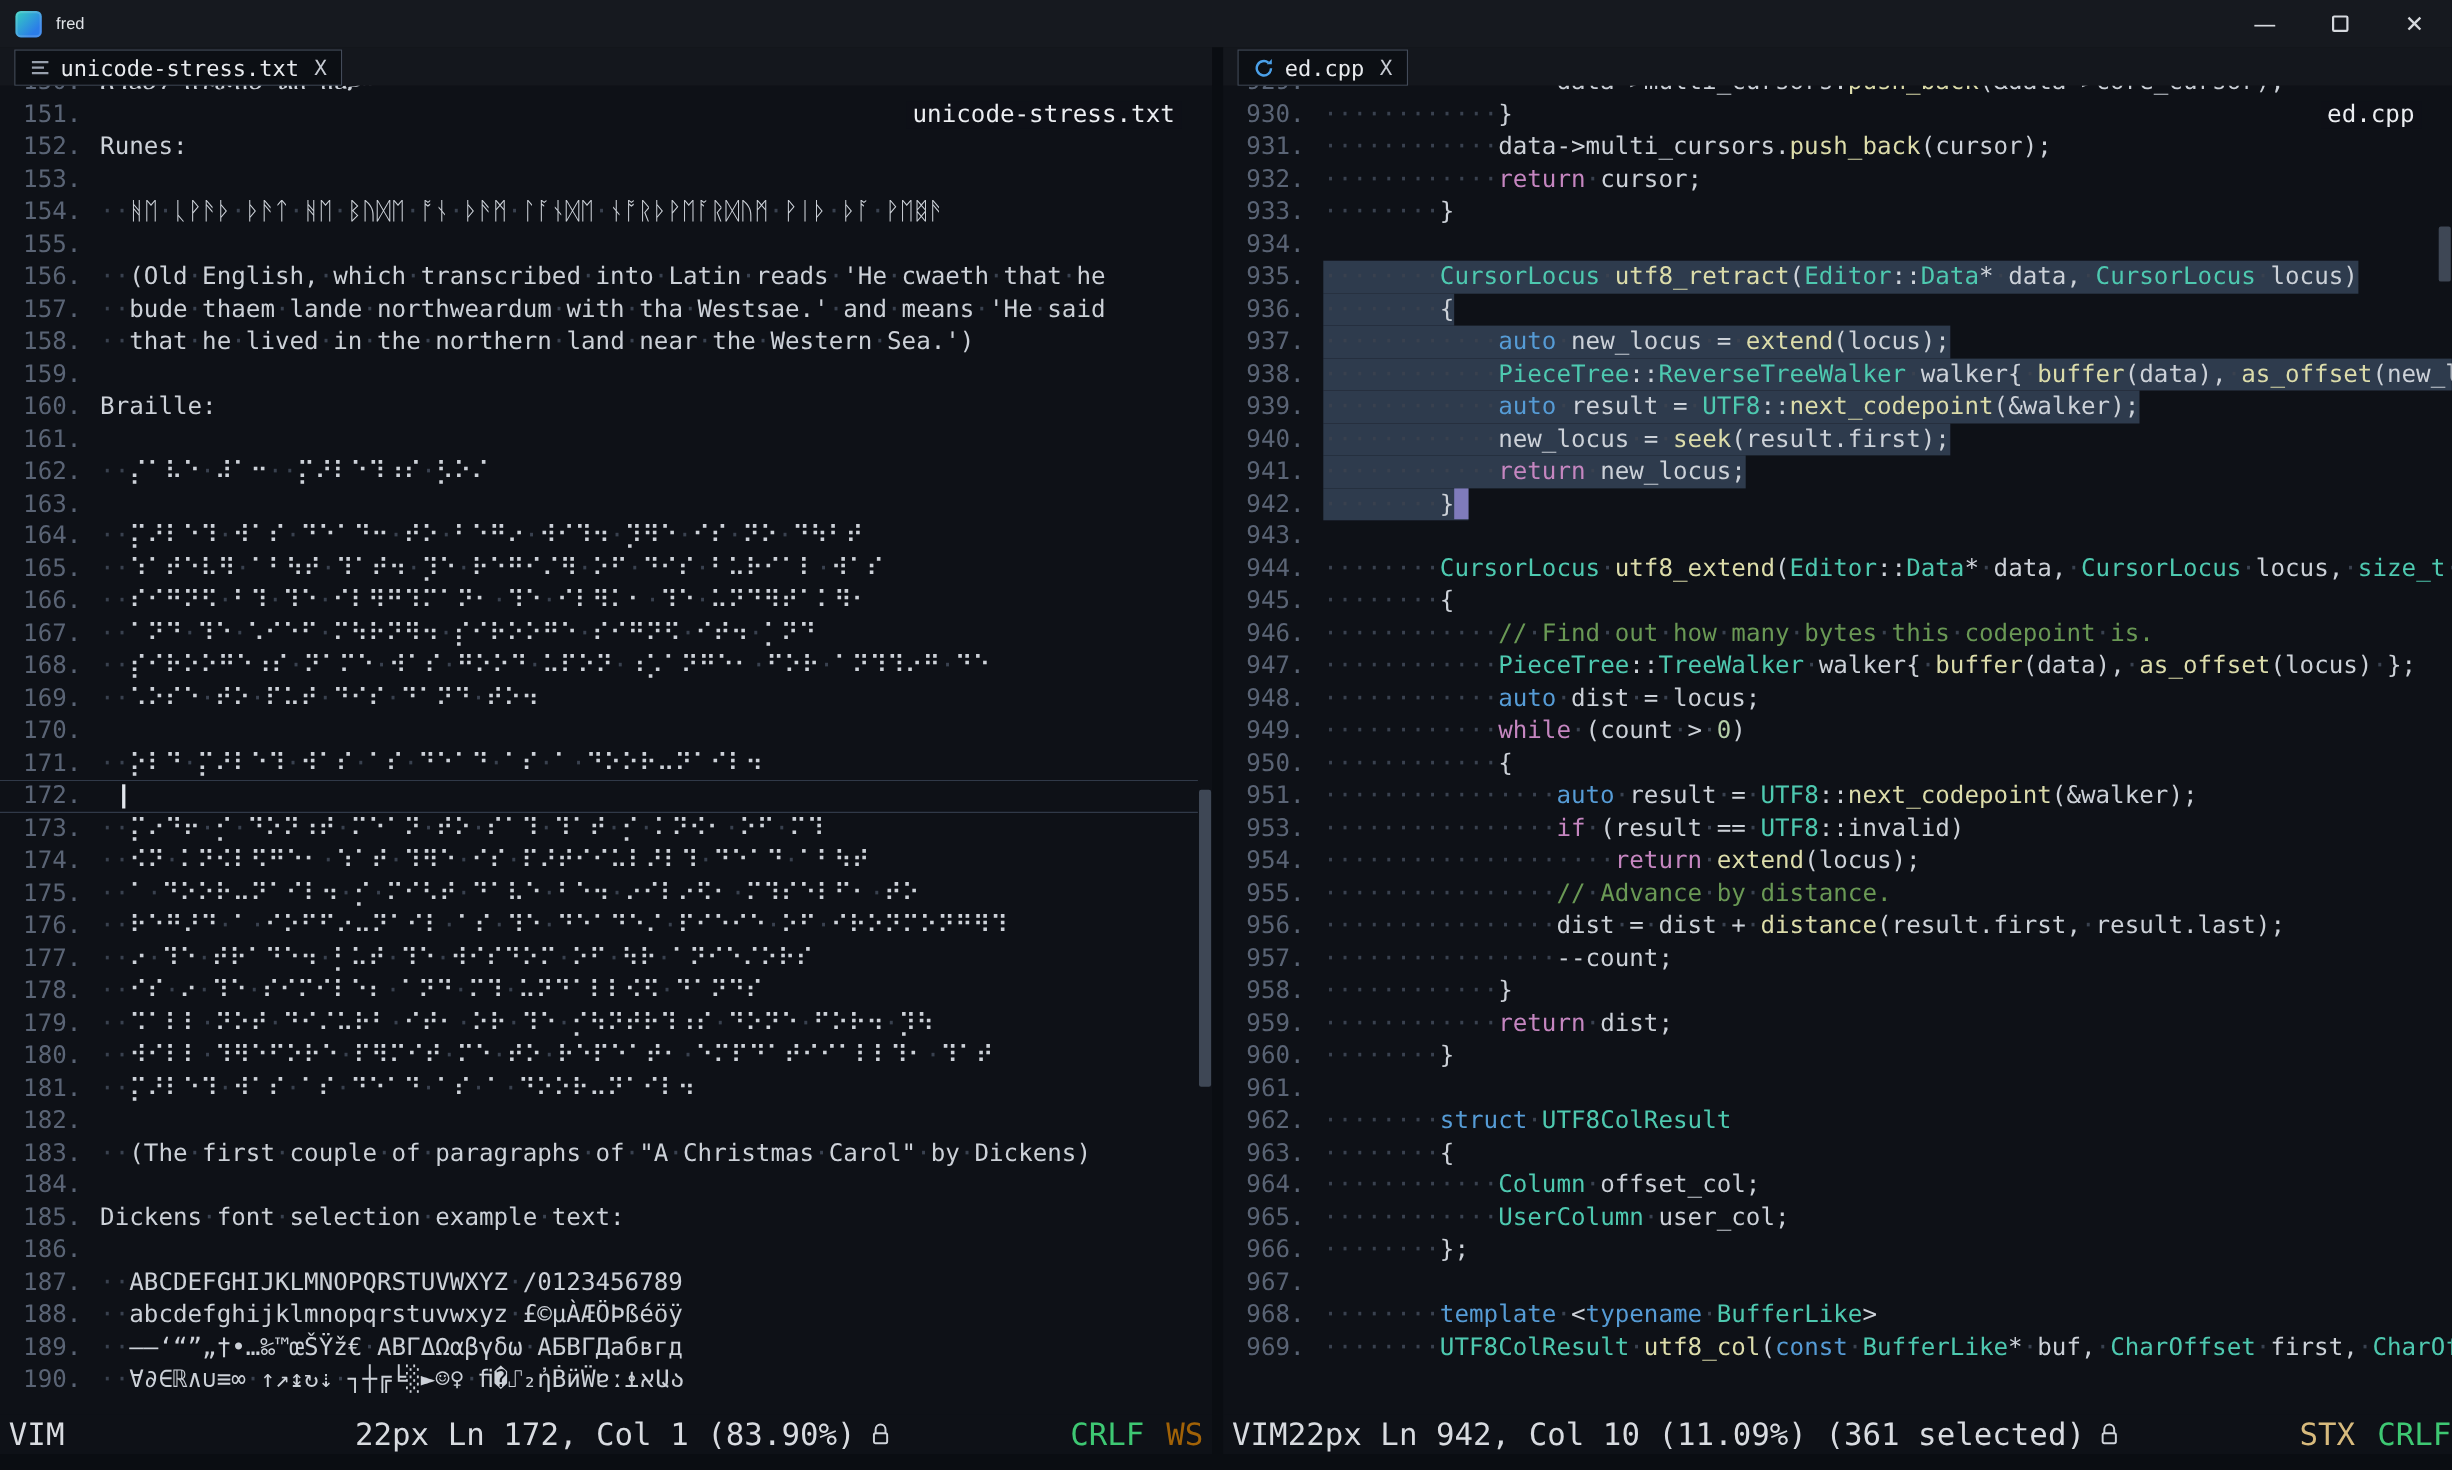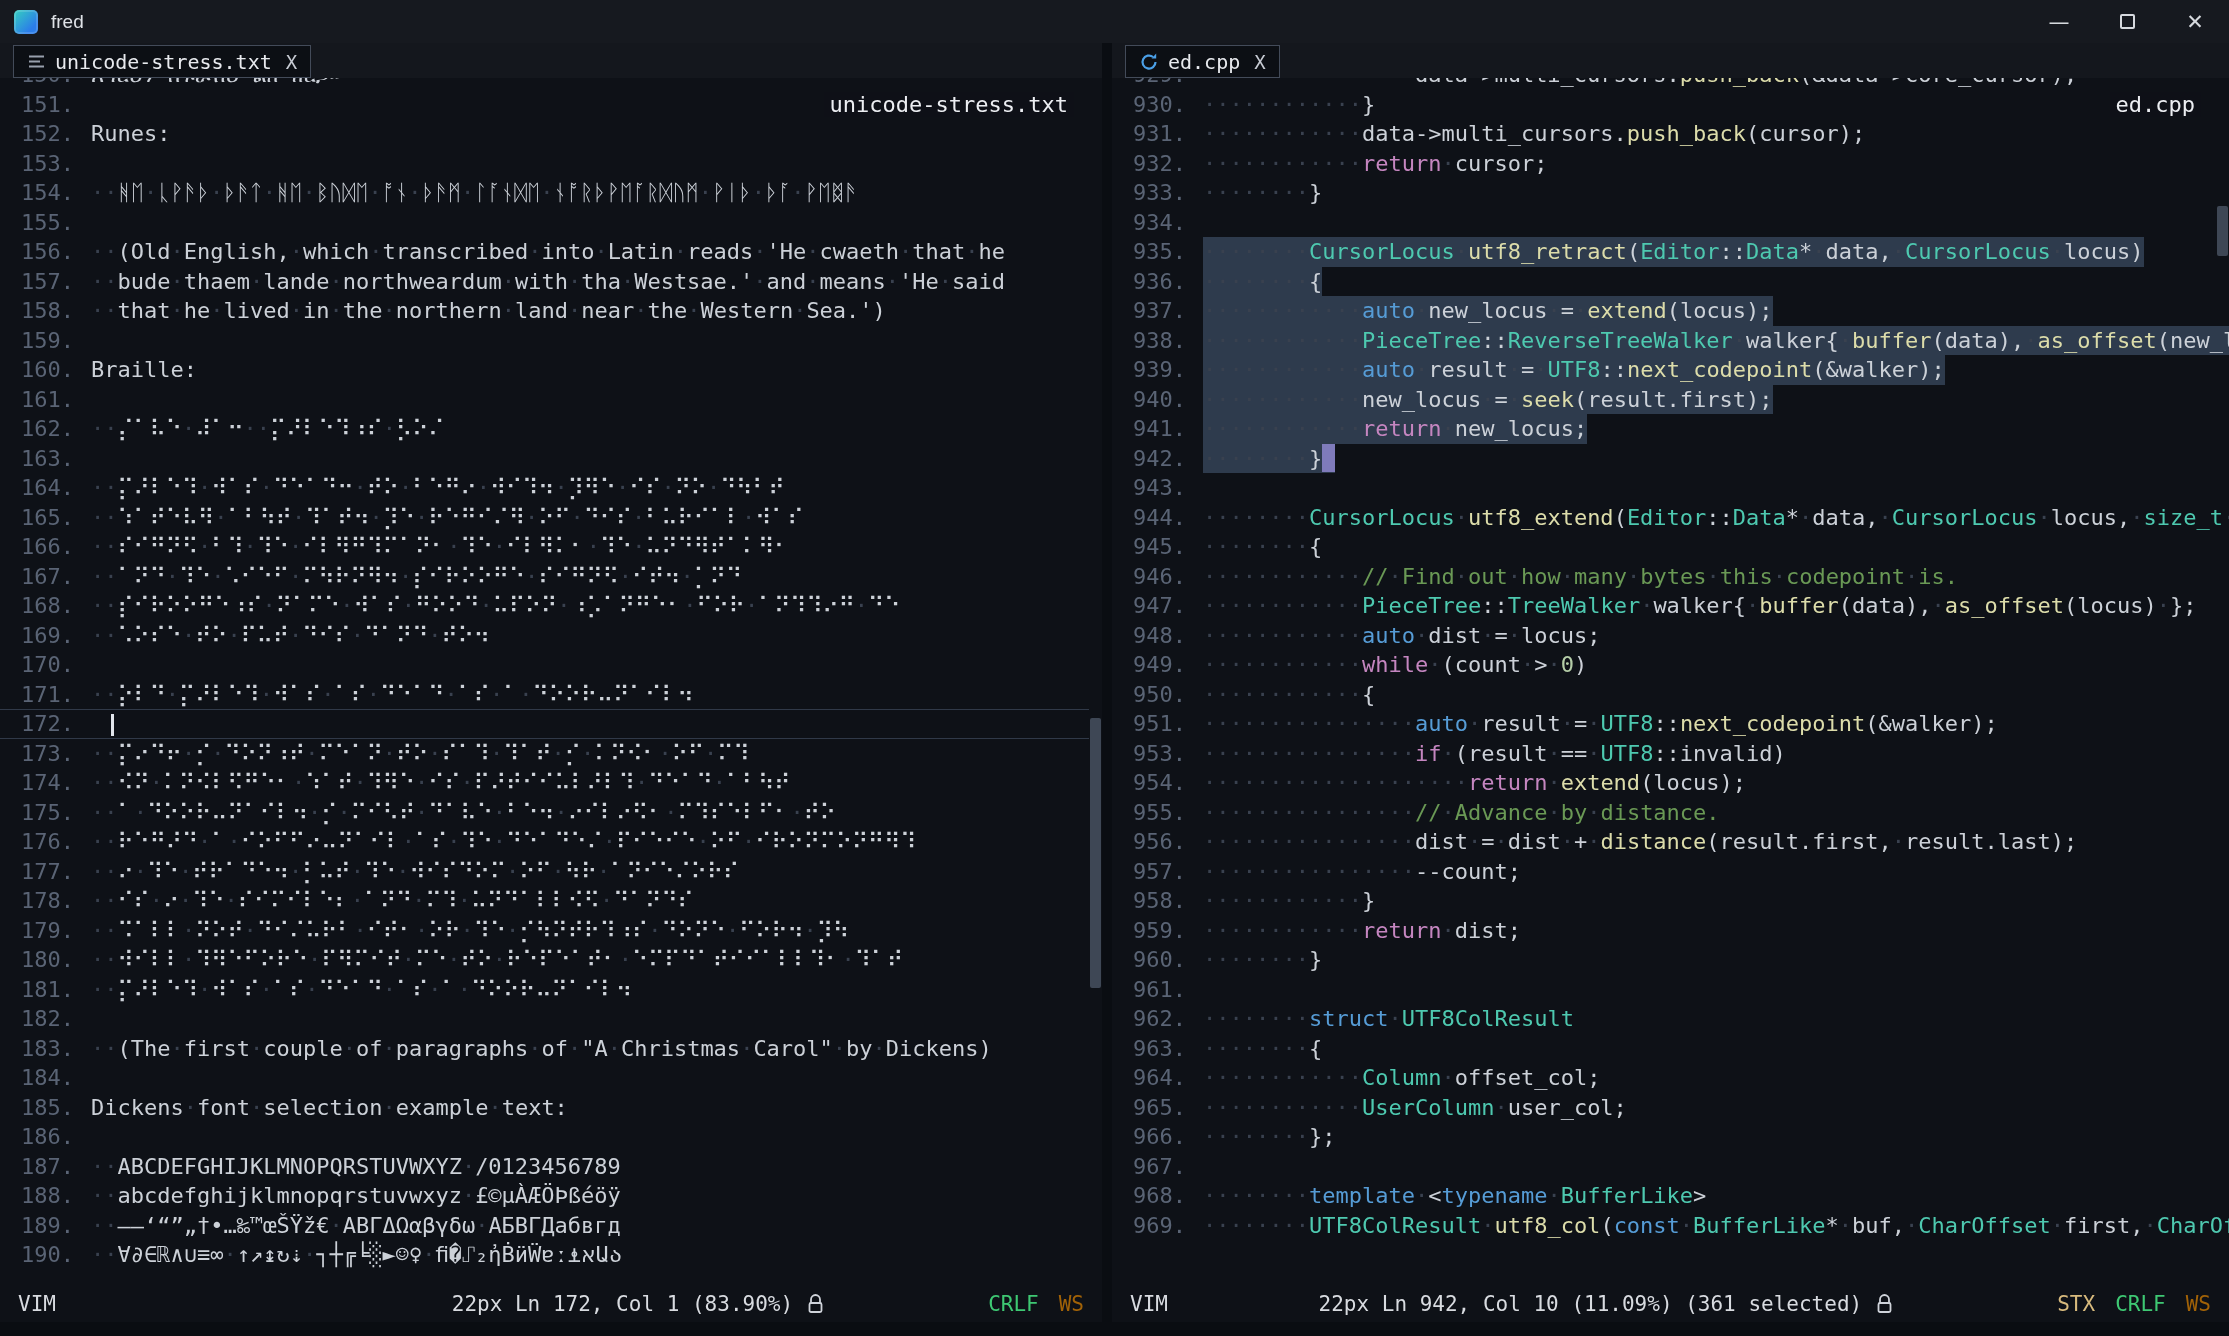--- a/index.html
+++ b/index.html
@@ -9,21 +9,21 @@
     --editor-bg:#0e1117;
   }
   *{margin:0;padding:0;box-sizing:border-box;}
   html,body{width:2229px;height:1336px;overflow:hidden;background:#0b0e13;}
   body{font-family:"DejaVu Sans Mono","DejaVu Sans",monospace;}
   .window{width:2229px;height:1336px;display:flex;flex-direction:column;background:#101319;}
 
   
   .titlebar{height:43px;background:#16191f;display:flex;align-items:center;padding-left:14px;flex:0 0 auto;}
   .app-icon{width:24px;height:24px;border-radius:5px;background:linear-gradient(135deg,#35d0c0 0%,#2b7de9 75%);margin-right:13px;box-shadow:inset 0 0 0 2px rgba(255,255,255,.15);}
-  .title{color:#dfe2e7;font-size:19px;font-family:"Liberation Sans",sans-serif;}
+  .title{color:#dfe2e7;font-size:15px;font-family:"Liberation Sans",sans-serif;}
   .win-controls{margin-left:auto;display:flex;height:100%;}
   .winbtn{width:68px;height:100%;display:flex;align-items:center;justify-content:center;color:#d6d9de;font-size:21px;font-family:"DejaVu Sans",sans-serif;}
   .maxglyph{width:15px;height:15px;border:2px solid #d6d9de;border-radius:2px;display:block;}
 
   
   .main{flex:1;display:flex;min-height:0;}
   .pane{display:flex;flex-direction:column;min-width:0;}
   .pane.left{width:1102px;flex:0 0 1102px;}
   .pane.right{flex:1;}
   .divider{width:10px;flex:0 0 10px;background:#0a0d12;}
@@ -50,21 +50,21 @@
   .cursor-block{display:inline-block;width:13px;height:28px;background:#8d87cf;opacity:.85;vertical-align:bottom;margin-bottom:1px;}
 
   .file-overlay{position:absolute;top:14px;right:28px;color:#eceef2;font-size:22px;background:rgba(14,17,23,.85);padding:0 6px;}
 
   .scrollbar{position:absolute;top:0;right:0;width:13px;height:100%;}
   .thumb{position:absolute;left:1px;right:1px;background:#3e4755;border-radius:2px;}
   .thumb.left-thumb{top:640px;height:270px;}
   .thumb.right-thumb{top:128px;height:50px;}
 
   
-  .statusbar{height:36px;background:var(--editor-bg);display:flex;align-items:center;padding:0 18px;font-size:21px;color:#d8dbe0;flex:0 0 auto;}
+  .statusbar{height:36px;background:var(--editor-bg);display:flex;align-items:center;padding:0 8px;font-size:28px;color:#d8dbe0;flex:0 0 auto;}
   .statusbar .info{margin-left:auto;white-space:pre;}
   .statusbar .lock{margin:0 14px;display:flex;align-items:center;}
   .right-grp{margin-left:150px;display:flex;gap:20px;white-space:pre;}
   .eol{color:var(--crlf-green);} .stx{color:var(--stx-yellow);} .ws-ind{color:#a16207;}
   .bottomstrip{height:14px;background:#0a0d12;flex:0 0 auto;}
 </style>
 </head>
 <body>
 
 <div class="window">

